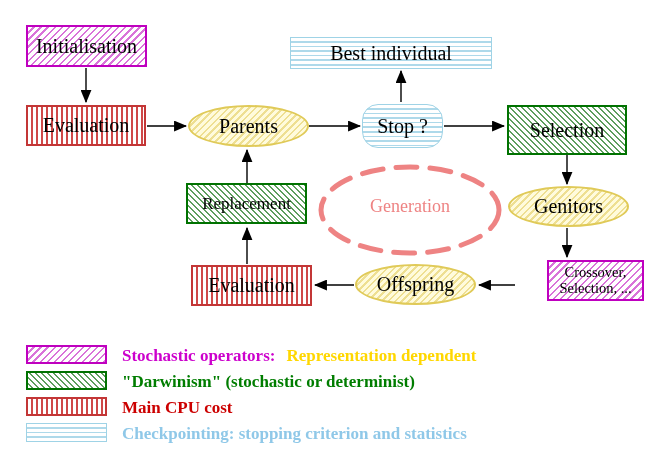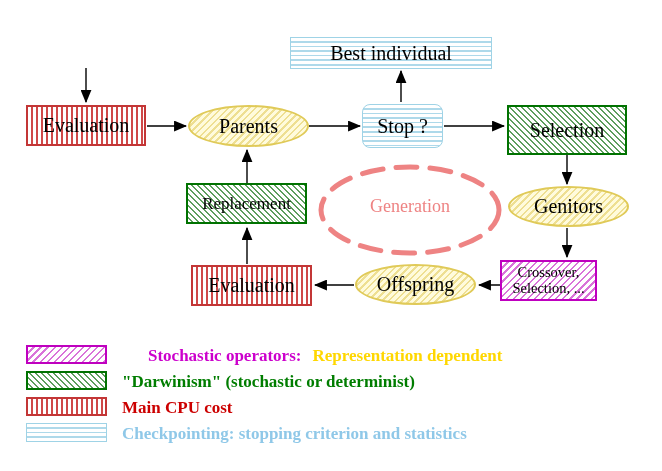--- a/index.html
+++ b/index.html
@@ -15,21 +15,21 @@
   .hatchM{background:repeating-linear-gradient(135deg,#ffffff 0 3.4px,#d973d9 3.4px 5px);
           border:2px solid #bf00bf;}
   .hatchG{background:repeating-linear-gradient(45deg,#ffffff 0 2.8px,#5d9e5d 2.8px 4.2px);
           border:2px solid #007200;}
   .vertR{background:repeating-linear-gradient(90deg,#ffffff 0 3px,#cf4848 3px 5px);
          border:2px solid #c33636;}
   .horizC{background:repeating-linear-gradient(180deg,#ffffff 0 3px,#aed9ea 3px 4.6px);
           border:1.5px solid #9fd3e6;}
   .ellipseY{background:repeating-linear-gradient(135deg,#fffbdc 0 3px,#eedf92 3px 4.8px);
             border:2px solid #e0ca58;border-radius:50%;}
-  .rounded{border-radius:8px;}
+  .rounded{border-radius:16px;}
   
   #generation-label{position:absolute;left:330px;top:196px;width:160px;text-align:center;
                     color:#ee8383;font-size:18px;}
   
   .swatch{position:absolute;box-sizing:border-box;width:81px;height:19px;}
   .legend-text{position:absolute;left:122px;font-size:17px;font-weight:bold;white-space:nowrap;}
   .lt-magenta{color:#cc00cc;}
   .lt-gold{color:#ffd700;margin-left:11px;}
   .lt-green{color:#007d00;}
   .lt-red{color:#cc0000;}
@@ -55,20 +55,23 @@
       <line x1="444" y1="126" x2="504" y2="126" marker-end="url(#ah)"></line>
       <line x1="567" y1="147" x2="567" y2="184" marker-end="url(#ah)"></line>
       <line x1="567" y1="228" x2="567" y2="257" marker-end="url(#ah)"></line>
       <line x1="515" y1="285" x2="479" y2="285" marker-end="url(#ah)"></line>
       <line x1="354" y1="285" x2="315" y2="285" marker-end="url(#ah)"></line>
       <line x1="247" y1="264" x2="247" y2="228" marker-end="url(#ah)"></line>
       <line x1="247" y1="183" x2="247" y2="150" marker-end="url(#ah)"></line>
     </g>
   </svg>
 
+  <div class="node hatchM fs20" style="left:26px;top:25px;width:121px;height:42px">
+    <span>Initialisation</span>
+  </div>
 
   <div class="node vertR fs20" style="left:26px;top:105px;width:120px;height:41px">
     <span>Evaluation</span>
   </div>
 
   <div class="node ellipseY fs20" style="left:188px;top:105px;width:121px;height:42px">
     <span>Parents</span>
   </div>
 
   <div class="node horizC fs20" style="left:290px;top:37px;width:202px;height:32px">
@@ -80,21 +83,21 @@
   </div>
 
   <div class="node hatchG fs20" style="left:507px;top:105px;width:120px;height:50px">
     <span>Selection</span>
   </div>
 
   <div class="node ellipseY fs20" style="left:508px;top:186px;width:121px;height:41px">
     <span>Genitors</span>
   </div>
 
-  <div class="node hatchM fs14" style="left:500px;top:260px;width:97px;height:41px;flex-direction:column">
+  <div class="node hatchM fs14" style="left:547px;top:260px;width:97px;height:41px;flex-direction:column">
     <span>Crossover,</span>
     <span>Selection, ...</span>
   </div>
 
   <div class="node ellipseY fs20" style="left:355px;top:264px;width:121px;height:41px">
     <span>Offspring</span>
   </div>
 
   <div class="node vertR fs20" style="left:191px;top:265px;width:121px;height:41px">
     <span>Evaluation</span>
@@ -102,21 +105,21 @@
 
   <div class="node hatchG fs17" style="left:186px;top:183px;width:121px;height:41px">
     <span>Replacement</span>
   </div>
 
   <div id="generation-label">
     <span>Generation</span>
   </div>
 
   <div class="swatch hatchM" style="left:26px;top:345px;"></div>
-  <div class="legend-text" style="top:346px;margin-left:26px;">
+  <div class="legend-text" style="top:346px;">
     <span class="lt-magenta">Stochastic operators:</span><span class="lt-gold">Representation dependent</span>
   </div>
 
   <div class="swatch hatchG" style="left:26px;top:371px;"></div>
   <div class="legend-text lt-green" style="top:372px;">
     <span>"Darwinism" (stochastic or determinist)</span>
   </div>
 
   <div class="swatch vertR" style="left:26px;top:397px;"></div>
   <div class="legend-text lt-red" style="top:398px;">

